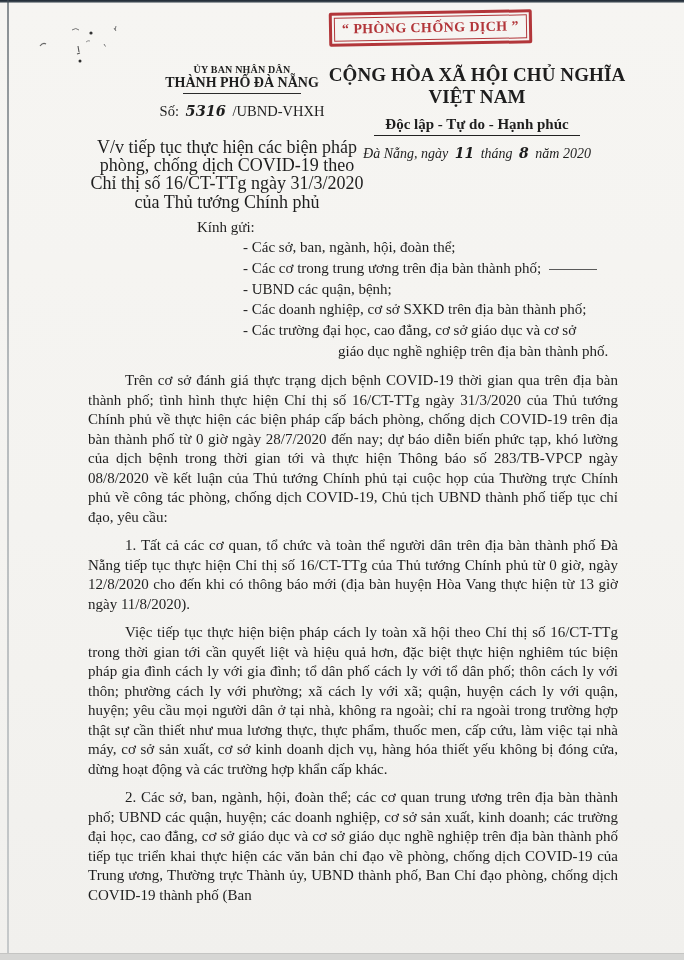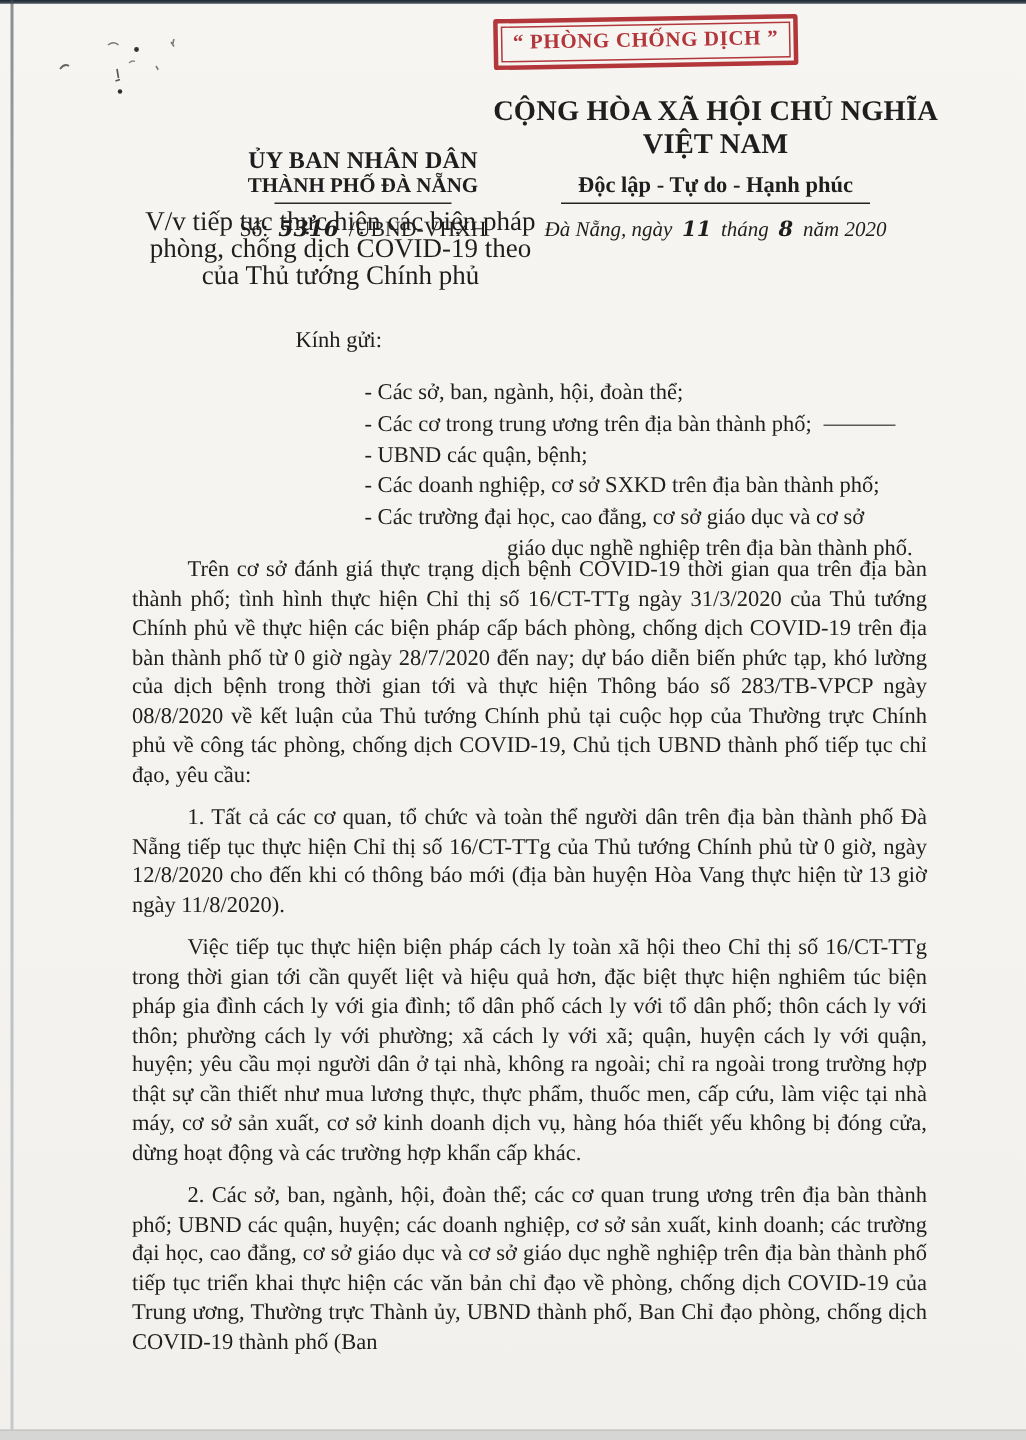--- a/index.html
+++ b/index.html
@@ -19,37 +19,37 @@
   .scribbles { position:absolute; left:28px; top:18px; }
 
   
   .stamp { position:absolute; left:329px; top:11px; transform:rotate(-1deg); }
   .stamp-outer { border:3px solid #b2363a; padding:2px; border-radius:2px; }
   .stamp-inner { border:1.5px solid #b2363a; padding:3px 7px; white-space:nowrap;
     font-size:14px; font-weight:700; letter-spacing:.4px; color:#b2363a; }
 
   
   .hdr-left { position:absolute; left:92px; top:64px; width:300px; text-align:center; }
-  .hdr-left .l1 { font-size:16px; font-weight:700; letter-spacing:.2px;margin-top:35px; }
+  .hdr-left .l1 { font-size:10px; font-weight:700; letter-spacing:.2px; }
   .hdr-left .l2 { font-size:14px; font-weight:700; }
   .rule-org { width:118px; border-top:1.3px solid #2b2b2b; margin:2px auto 0; height:0; }
   .doc-number { margin-top:8px; font-size:14.5px; }
   .hw { font-family:"DejaVu Serif",serif; font-style:italic; font-weight:700; margin:0 3px; }
 
   .hdr-right { position:absolute; left:316px; top:64px; width:322px; text-align:center; }
   .hdr-right .country { font-size:19px; font-weight:700; letter-spacing:.1px; }
   .hdr-right .motto { font-size:15px; font-weight:700; margin-top:8px; }
   .rule-motto { width:206px; border-top:1.4px solid #222; margin:2px auto 0; height:0; }
   .date-line { margin-top:9px; font-style:italic; font-size:14px; }
 
   .subject { position:absolute; left:88px; top:138px; width:278px;
     text-align:center; font-size:18px; line-height:18.2px; }
 
   .salutation { position:absolute; left:197px; top:219px; font-size:15px; }
-  .recipients { margin-left:46px; margin-top:16px; line-height:20.8px; }
+  .recipients { margin-left:46px; margin-top:1px; line-height:20.8px; }
   .recipient-cont { padding-left:95px; }
   .dash-line { display:inline-block; width:48px; border-top:1px solid #5a5a5a;
     vertical-align:middle; margin-left:8px; }
 
   .body-text { position:absolute; left:88px; top:371px; width:530px;
     font-size:15px; line-height:19.5px; text-align:justify; }
   .body-text p { margin:0 0 9px 0; text-indent:37px; }
 </style>
 </head>
 <body>
@@ -97,20 +97,21 @@
       <span class="hw">11</span>
       <span>tháng</span>
       <span class="hw">8</span>
       <span>năm 2020</span>
     </div>
   </div>
 
   <div class="subject">
     <div>V/v tiếp tục thực hiện các biện pháp</div>
     <div>phòng, chống dịch COVID-19 theo</div>
+    <div>Chỉ thị số 16/CT-TTg ngày 31/3/2020</div>
     <div>của Thủ tướng Chính phủ</div>
   </div>
 
   <div class="salutation">
     <div>Kính gửi:</div>
     <div class="recipients">
       <div>- Các sở, ban, ngành, hội, đoàn thể;</div>
       <div>
         <span>- Các cơ trong trung ương trên địa bàn thành phố;</span><span class="dash-line"></span>
       </div>

